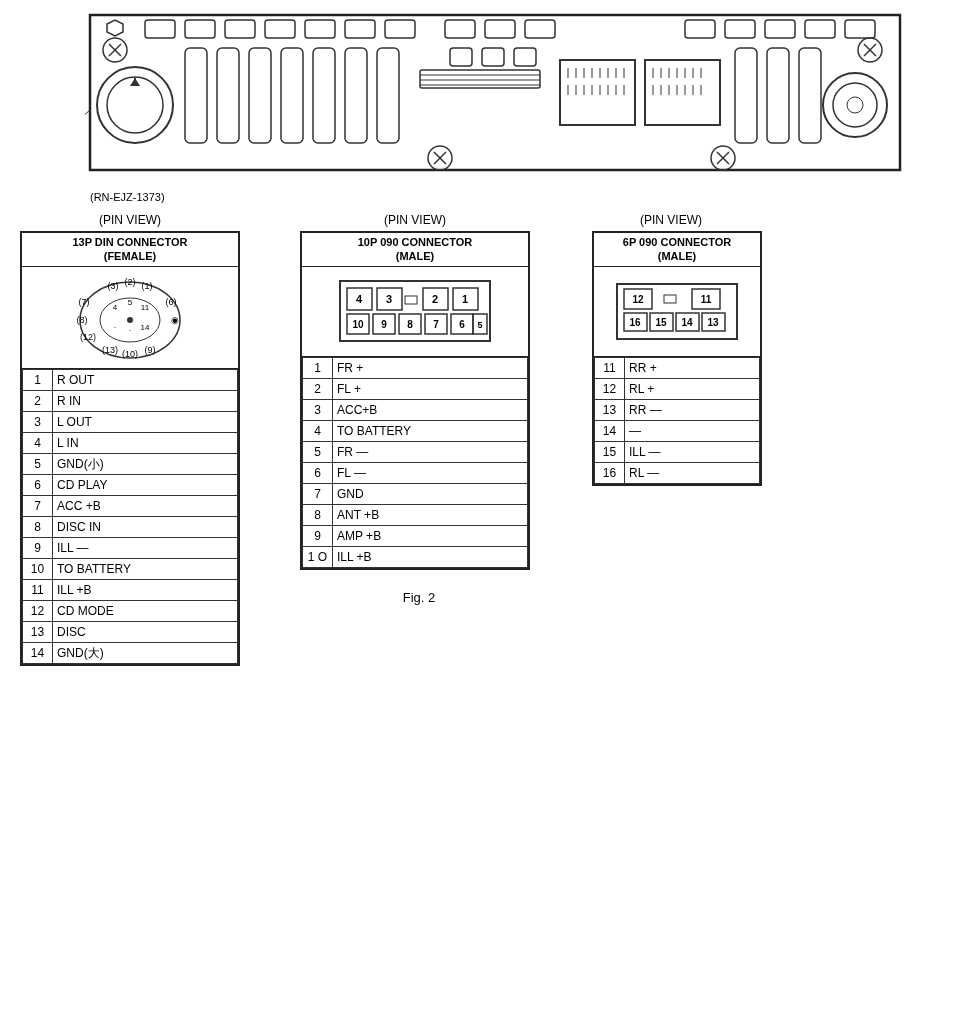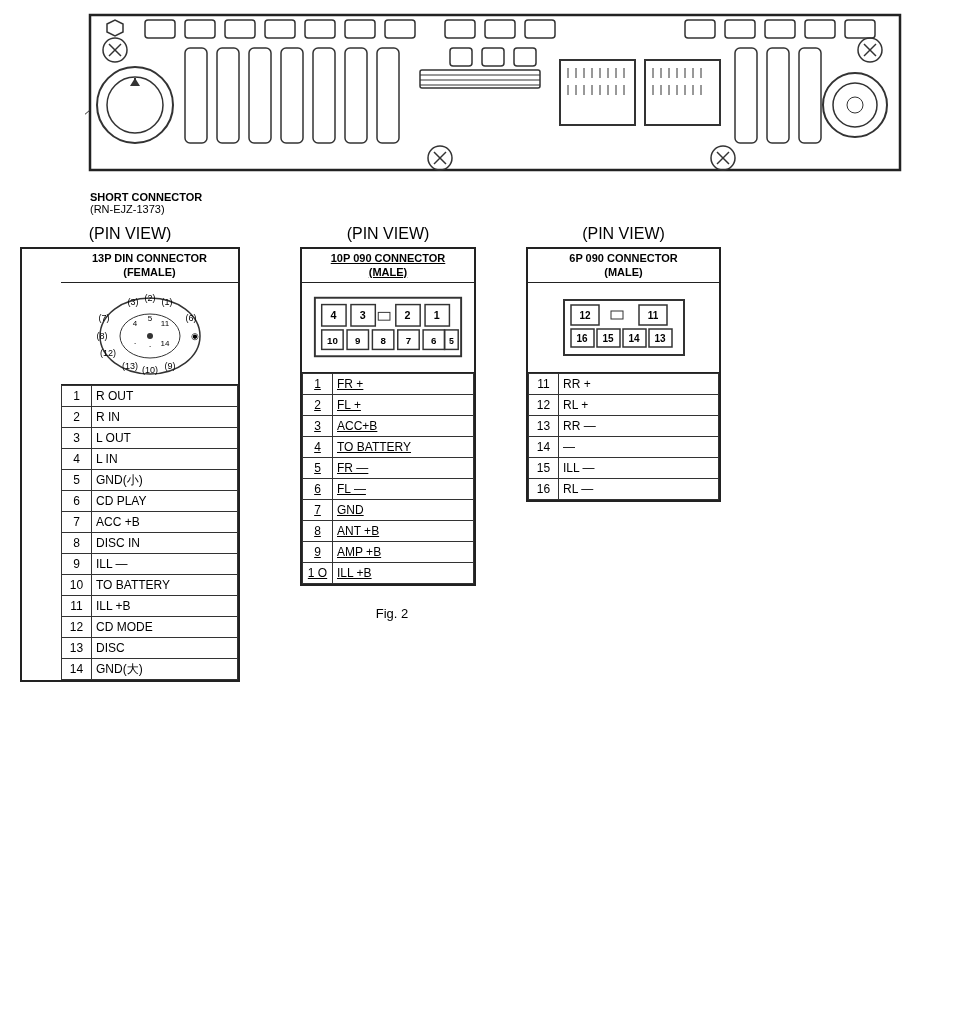--- a/index.html
+++ b/index.html
@@ -70,21 +70,21 @@
       line-height: 1.5;
     }
 
     .pin-table td:first-child {
       width: 30px;
       text-align: center;
       border-right: 1px solid #333;
     }
 
     .pin-view-label {
-      font-size: 16px;
+      font-size: 12px;
       text-align: right;
       margin-bottom: 4px;
       font-style: normal;
     }
 
     .fig-label {
       font-size: 12px;
       margin-top: 15px;
       margin-left: 370px;
     }
@@ -216,30 +216,29 @@
       <circle cx="770" cy="95" r="32" fill="none" stroke="#333" stroke-width="2"></circle>
       <circle cx="770" cy="95" r="22" fill="none" stroke="#333" stroke-width="1.5"></circle>
 
       <circle cx="770" cy="95" r="8" fill="none" stroke="#333" stroke-width="1"></circle>
 
       <line x1="5" y1="100" x2="-30" y2="130" stroke="#333" stroke-width="1"></line>
     </svg>
 
     
     <div style="margin-left: 5px; margin-top: 2px;">
-      <div style="font-size:11px; font-weight:bold;">SHORT CONNECTOR</div>
       <div style="font-size:11px;">(RN-EJZ-1373)</div>
     </div>
   </div>
 
   <div class="connectors-area" style="margin-left: 5px;">
 
     <div class="connector-section">
       <div class="pin-view-label">(PIN  VIEW)</div>
-      <div class="connector-block" style="width: 220px; padding-left: 39px;">
+      <div class="connector-block" style="width: 220px;">
         <div class="connector-title">
           <span>13P DIN CONNECTOR</span><br>
           <span>(FEMALE)</span>
         </div>
 
         <div class="connector-diagram-area">
           <svg width="110" height="85" viewBox="0 0 110 85" xmlns="http://www.w3.org/2000/svg">
 
             <ellipse cx="55" cy="45" rx="50" ry="38" fill="none" stroke="#333" stroke-width="1.5"></ellipse>
 
@@ -329,21 +328,21 @@
                 <td>14</td>
                 <td>GND(大)</td>
               </tr>
         </tbody>
           </table>
       </div>
     </div>
 
     <div class="connector-section" style="margin-left: 40px;">
       <div class="pin-view-label">(PIN  VIEW)</div>
-      <div class="connector-block" style="width: 176px; text-decoration: underline;">
+      <div class="connector-block" style="width: 230px;">
         <div class="connector-title">
           <span>10P 090 CONNECTOR</span><br>
           <span>(MALE)</span>
         </div>
 
         <div class="connector-diagram-area">
           <svg width="160" height="70" viewBox="0 0 160 70" xmlns="http://www.w3.org/2000/svg">
             <rect x="5" y="5" width="150" height="60" fill="none" stroke="#333" stroke-width="2"></rect>
 
             <rect x="12" y="12" width="25" height="22" fill="none" stroke="#333" stroke-width="1.5"></rect>
@@ -416,21 +415,21 @@
                 <td>ILL +B</td>
               </tr>
         </tbody>
           </table>
       </div>
       <div class="fig-label" style="margin-left: 8px; margin-top: 20px; font-size: 13px;">Fig. 2</div>
     </div>
 
     <div class="connector-section" style="margin-left: 30px;">
       <div class="pin-view-label">(PIN  VIEW)</div>
-      <div class="connector-block" style="width: 195px;">
+      <div class="connector-block" style="width: 170px; margin-left: 12px;">
         <div class="connector-title">
           <span>6P 090 CONNECTOR</span><br>
           <span>(MALE)</span>
         </div>
 
         <div class="connector-diagram-area">
           <svg width="130" height="65" viewBox="0 0 130 65" xmlns="http://www.w3.org/2000/svg">
             <rect x="5" y="5" width="120" height="55" fill="none" stroke="#333" stroke-width="2"></rect>
 
             <rect x="12" y="10" width="28" height="20" fill="none" stroke="#333" stroke-width="1.5"></rect>

